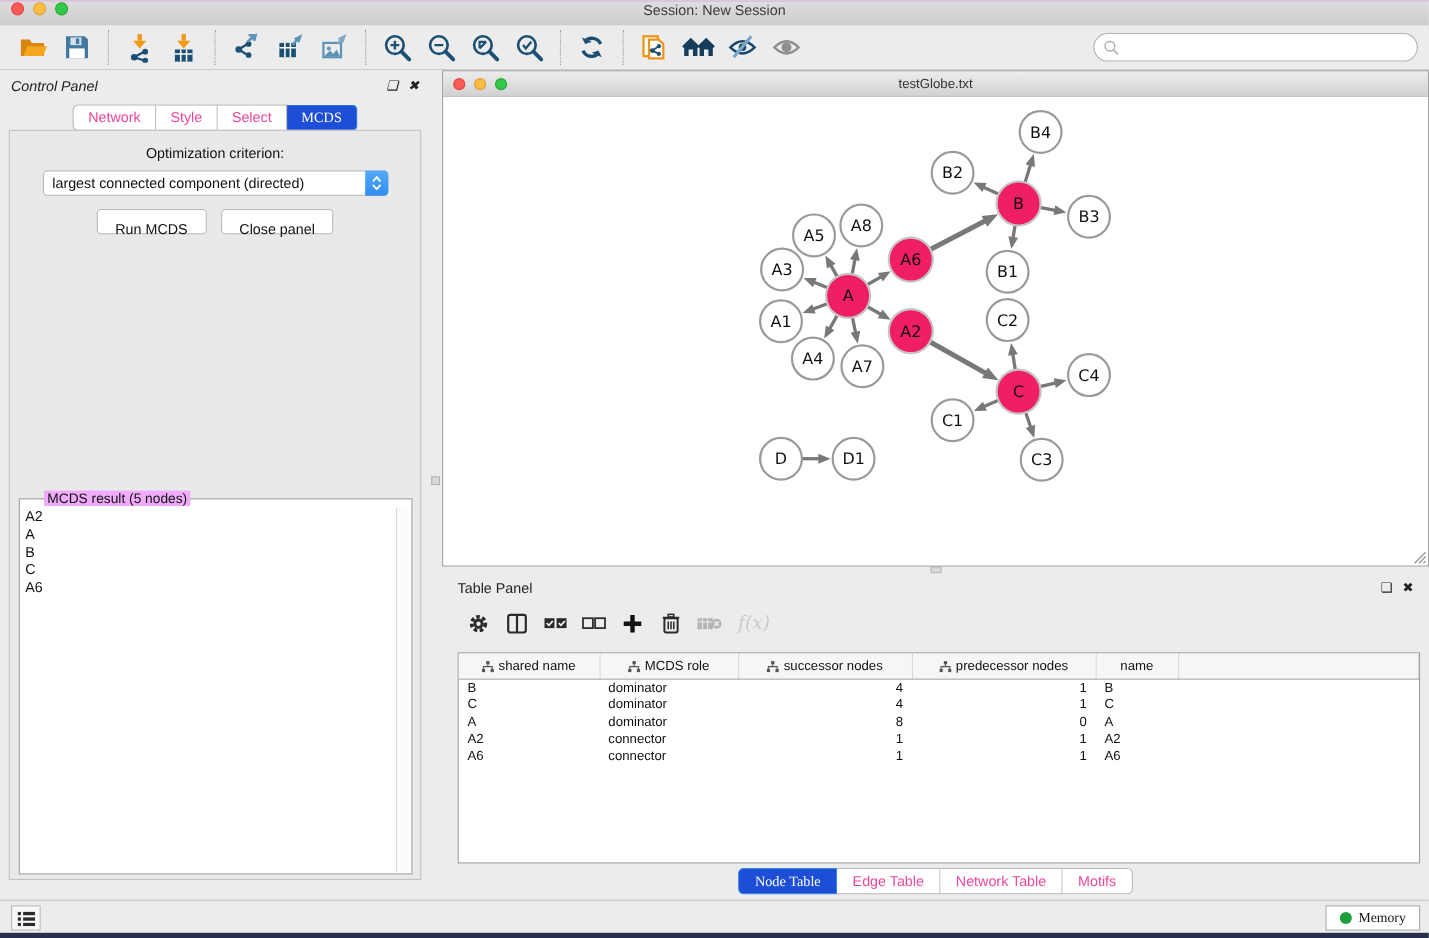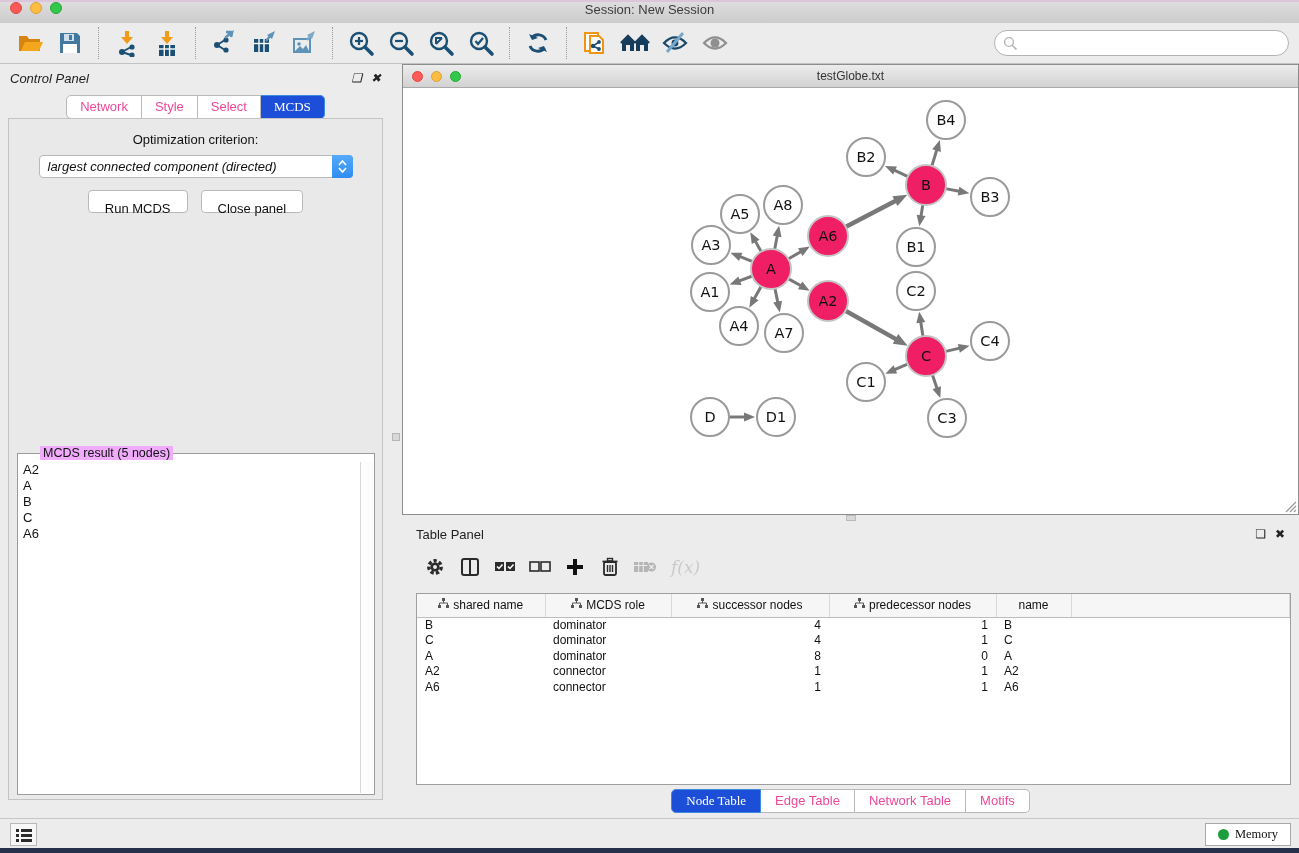--- a/index.html
+++ b/index.html
@@ -41,21 +41,21 @@
   .seg .tab { font-size:13px; padding:3px 13px; background:#fff; border:1px solid #b9b9b9; border-left:none;
     color:#ec4899; cursor:default; }
   .seg .tab:first-child { border-left:1px solid #b9b9b9; border-radius:5px 0 0 5px; }
   .seg .tab:last-child { border-radius:0 5px 5px 0; }
   .seg .tab.active { background:#1d4ed8; border-color:#3d8ae0; color:#fff;font-family:Liberation Serif, serif; }
   .cp-body { position:absolute; left:8px; right:8px; top:54px; bottom:18px;
     border:1px solid #c3c3c3; background:#e9e9e9; }
   .opt-label { text-align:center; margin-top:13px; font-size:13px; color:#111; }
   .select-row { display:flex; justify-content:center; margin-top:8px; }
   .mac-select { width:314px; height:23px; background:#fff; border:1px solid #b9b9b9; border-radius:4px;
-    display:flex; align-items:center; position:relative; cursor:default;font-style:italic; }
+    display:flex; align-items:center; position:relative; cursor:default; }
   .mac-select .val { flex:1; font-size:13px; color:#111; padding-left:8px; white-space:nowrap; }
   .mac-select .stepper { width:21px; height:23px; margin:-1px -1px -1px 0; border-radius:0 4px 4px 0;
     background:linear-gradient(#55aaf9,#2f8df2); display:flex; flex-direction:column; align-items:center;
     justify-content:center; gap:1px; }
   .stepper svg { display:block; }
   .btn-row { display:flex; justify-content:center; gap:13px; margin-top:12px; }
   .mac-btn { height:23px; background:#fff; border:1px solid #b9b9b9; border-radius:4px;
     font-size:13px; color:#111; padding:10px 16px; font-family:"Liberation Sans",sans-serif; cursor:default; }
   .result-group { position:absolute; left:8px; right:7px; top:334px; bottom:4px;
     border:1px solid #9c9c9c; background:#fff; }
@@ -91,21 +91,21 @@
   .tp-header { height:24px; display:flex; align-items:center; padding:0 14px; }
   .tp-toolbar { display:flex; align-items:center; gap:9px; padding:8px 0 6px 20px; }
   .tp-tool { width:26px; height:26px; display:flex; align-items:center; justify-content:center; cursor:default; }
   .tp-tool.disabled { opacity:.42; }
   .fx-label { font-family:"DejaVu Serif", serif; font-style:italic; font-size:17px; color:#9a9a9a; padding-left:4px; }
   .tp-tablewrap { position:absolute; left:14px; right:8px; top:71px; height:192px; background:#fff;
     border:1px solid #9f9f9f; overflow:hidden; }
   table.attr { border-collapse:collapse; width:100%; table-layout:fixed; }
   table.attr th { height:23px; background:#f6f6f6; border-bottom:1px solid #bdbdbd; border-right:1px solid #d9d9d9;
     font-weight:normal; font-size:12px; color:#111; text-align:center; }
-  table.attr th .hwrap { display:flex; align-items:flex-start; justify-content:center; gap:4px; }
+  table.attr th .hwrap { display:flex; align-items:flex-end; justify-content:center; gap:4px; }
   table.attr td { font-size:12px; color:#111; height:15.5px; padding:0 8px; white-space:nowrap; overflow:hidden; }
   td.num { text-align:right; padding-right:18px; }
   .tp-tabs { position:absolute; left:0; right:0; top:267px; display:flex; justify-content:center; }
   .tp-tabs .tab { font-size:13px; padding:3px 14px; }
 
   
   .status-bar { position:absolute; left:0; top:818px; width:100%; height:30px; background:#ececec;
     border-top:1px solid #c6c6c6;font-family:Liberation Serif, serif; }
   .statusbar-left-btn { position:absolute; left:10px; top:4px; width:27px; height:23px; background:#f7f7f7;
     border:1px solid #b9b9b9; display:flex; align-items:center; justify-content:center; cursor:default; }

